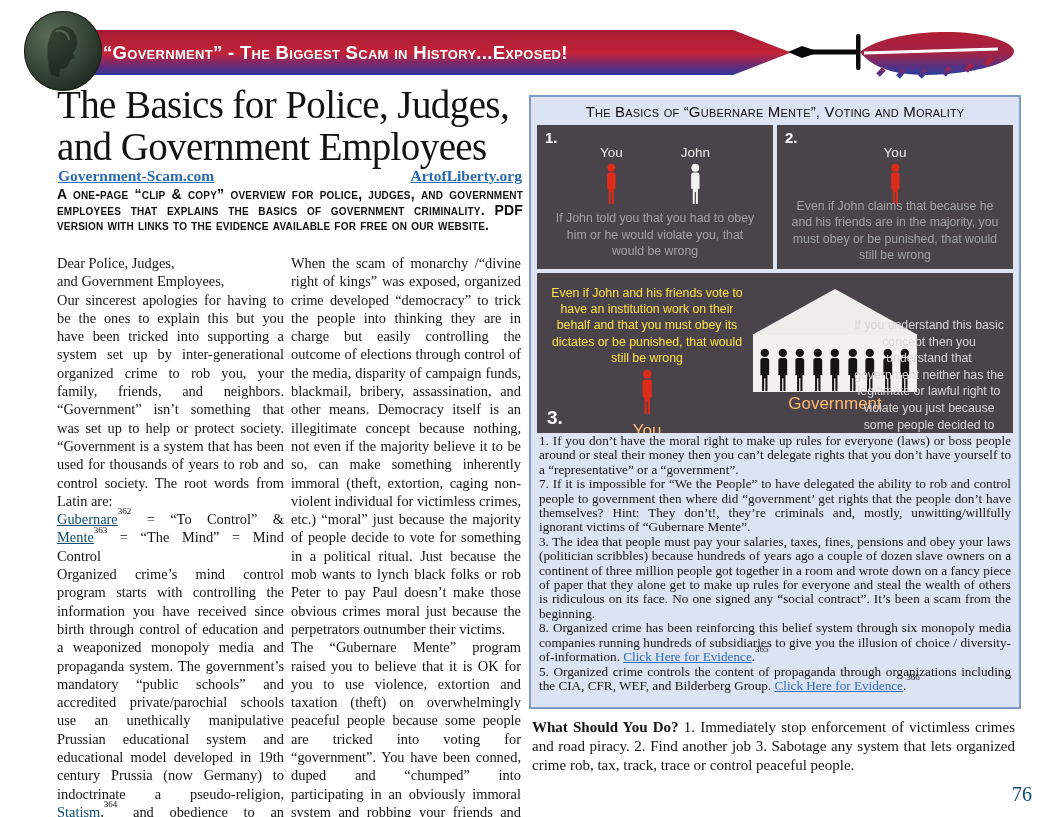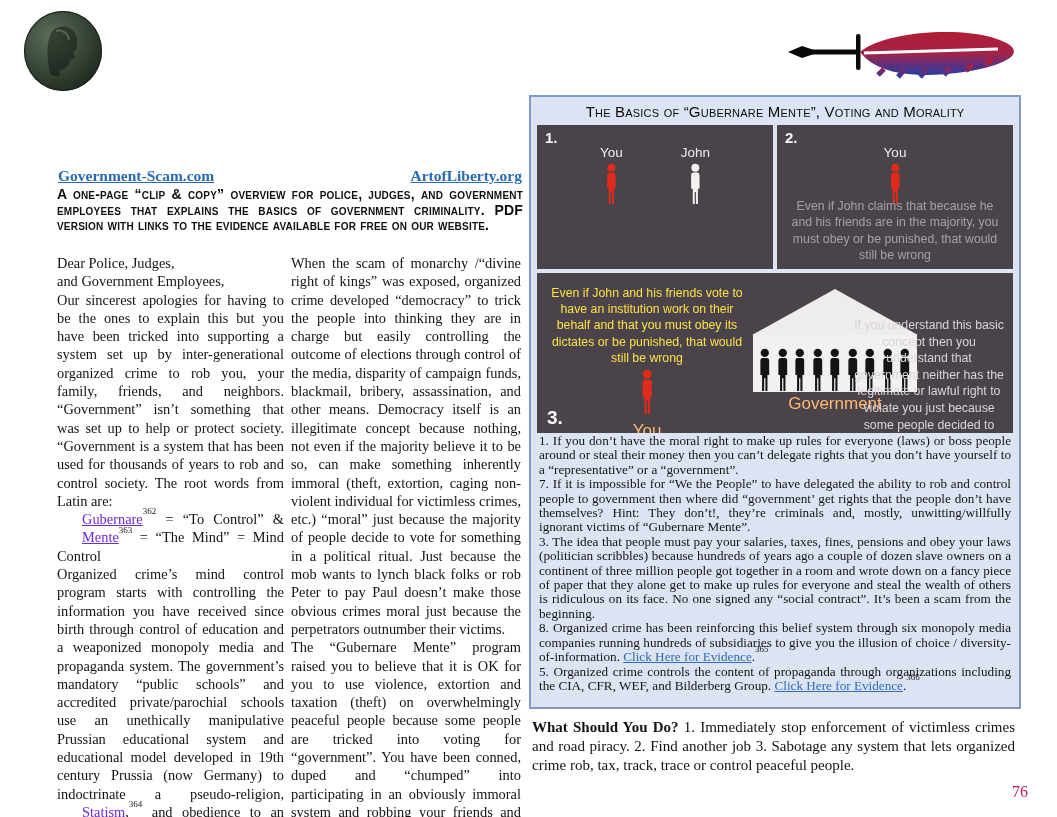--- a/index.html
+++ b/index.html
@@ -26,21 +26,21 @@
   .links-row a{font-weight:bold;font-size:15.5px;color:#2a6ab1;text-decoration:underline;cursor:pointer;}
   .subtitle{position:absolute;left:57px;top:187px;width:466px;margin:0;
             font-family:"Liberation Sans",sans-serif;font-weight:bold;font-variant:small-caps;
             font-size:14px;line-height:15.5px;letter-spacing:.2px;color:#0e0e0e;text-align:justify;}
 
   
   .col{position:absolute;top:254px;font-size:14.4px;line-height:18.3px;text-align:justify;color:#131313;}
   .col p{margin:0;}
   .col-left{left:57px;width:227px;}
   .col-mid{left:291px;width:230px;}
-  .col a{color:#6d28d9;text-decoration:underline;cursor:pointer;margin-left:25px;}
+  .col a{color:#0c4a6e;text-decoration:underline;cursor:pointer;}
   .sup{font-size:9px;position:relative;top:-0.45em;line-height:0;}
 
   
   .infobox{position:absolute;left:529px;top:95px;width:492px;height:614px;box-sizing:border-box;
            background:#dce3f2;border:2px solid #8199c7;padding:3px 6px;}
   .infobox h2{margin:3px 0 5px;text-align:center;font-family:"Liberation Sans",sans-serif;
            font-weight:normal;font-variant:small-caps;font-size:15px;letter-spacing:.2px;color:#0b0b0b;}
   .ig-row1{display:flex;gap:4px;height:144px;}
   .ig-panel{position:relative;background:#4a444a;font-family:"Liberation Sans",sans-serif;overflow:hidden;}
   .ig-row1 .ig-panel{flex:1;}
@@ -75,36 +75,39 @@
 
   .ig-list{padding:1px 2px;font-family:"Liberation Serif",serif;
            font-size:13.2px;line-height:14.4px;text-align:justify;color:#141414;}
   .ig-list p{margin:0;}
   .ig-list a{color:#2f6db6;text-decoration:underline;cursor:pointer;}
 
   
   .footer-para{position:absolute;left:532px;top:718px;width:483px;margin:0;
                font-size:15px;line-height:19px;text-align:justify;color:#131313;}
   .footer-para b{font-weight:bold;}
-  .page-number{position:absolute;left:1012px;top:783px;font-size:16px;color:#be185d;}
+  .page-number{position:absolute;left:1012px;top:783px;font-size:20px;color:#0c4a6e;}
 </style>
 </head>
 <body>
 
 <svg width="0" height="0" style="position:absolute">
   <defs>
     <g id="person-shape">
       <circle cx="20" cy="10" r="8.5"></circle>
       <path d="M11 26 Q11 20.5 16 20.5 L24 20.5 Q29 20.5 29 26 L29 55 L25.5 55 L25.5 88 L21.3 88 L21.3 62 L18.7 62 L18.7 88 L14.5 88 L14.5 55 L11 55 Z"></path>
     </g>
   </defs>
 </svg>
 
 <div class="page">
 
+  <div class="banner">
+    <span class="banner-text">“Government” - The Biggest Scam in History...Exposed!</span>
+  </div>
   <div class="coin">
     <svg width="54" height="60" viewBox="0 0 54 60">
       <path d="M24 6 C33 4 40 10 41 19 C42 25 40 29 37 32 L39 37 L34 39 C33 45 29 49 24 48 L23 56 L15 54 C11 40 10 24 14 15 C16 9 19 7 24 6 Z" fill="rgba(8,14,8,0.45)"></path>
       <path d="M20 10 C26 8 32 12 33 19" stroke="rgba(160,180,150,0.35)" stroke-width="2" fill="none"></path>
     </svg>
   </div>
   <div class="quill">
     <svg width="236" height="54" viewBox="0 0 236 54">
       <defs>
         <linearGradient id="qg" x1="0" y1="0" x2="0" y2="1">
@@ -116,20 +119,21 @@
       </defs>
       <path d="M74 27 C 96 8 168 1 208 13 C 224 18 232 24 226 31 C 214 43 162 53 122 49 C 100 47 83 39 74 27 Z" fill="url(#qg)"></path>
       <path d="M92 50 l6 -6 M112 52 l6 -7 M134 52 l6 -7 M158 50 l6 -7 M180 46 l6 -7 M200 40 l6 -7" stroke="url(#qg)" stroke-width="5"></path>
       <path d="M78 28 L 212 24" stroke="#ffffff" stroke-width="3"></path>
       <polygon points="2,27 16,21 28,25 28,29 16,33" fill="#0a0a0a"></polygon>
       <rect x="26" y="24.5" width="46" height="5" fill="#0a0a0a"></rect>
       <rect x="70" y="9" width="4.5" height="36" rx="2" fill="#0a0a0a"></rect>
     </svg>
   </div>
 
+  <h1 class="title"><span>The Basics for Police, Judges,</span><br><span>and Government Employees</span></h1>
 
   <div class="links-row">
     <a>Government-Scam.com</a>
     <a>ArtofLiberty.org</a>
   </div>
 
   <p class="subtitle">A one-page “clip &amp; copy” overview for police, judges, and government employees that explains the basics of government criminality. PDF version with links to the evidence available for free on our website.</p>
 
   <div class="col col-left">
     <p><span>Dear Police, Judges,</span><br><span>and Government Employees,</span></p>
@@ -156,20 +160,21 @@
                   <use href="#person-shape"></use>
                 </svg></span>
           </div>
           <div class="fig">
             <span class="fig-label">John</span>
             <span class="person white"><svg viewBox="0 0 40 90" fill="currentColor">
                   <use href="#person-shape"></use>
                 </svg></span>
           </div>
         </div>
+        <p class="ig-caption">If John told you that you had to obey him or he would violate you, that would be wrong</p>
       </div>
 
       <div class="ig-panel ig-p2">
         <span class="ig-num">2.</span>
         <div class="figures" style="gap:34px;">
           <div class="fig">
             <span class="fig-label">You</span>
             <span class="person red"><svg viewBox="0 0 40 90" fill="currentColor">
                   <use href="#person-shape"></use>
                 </svg></span>

